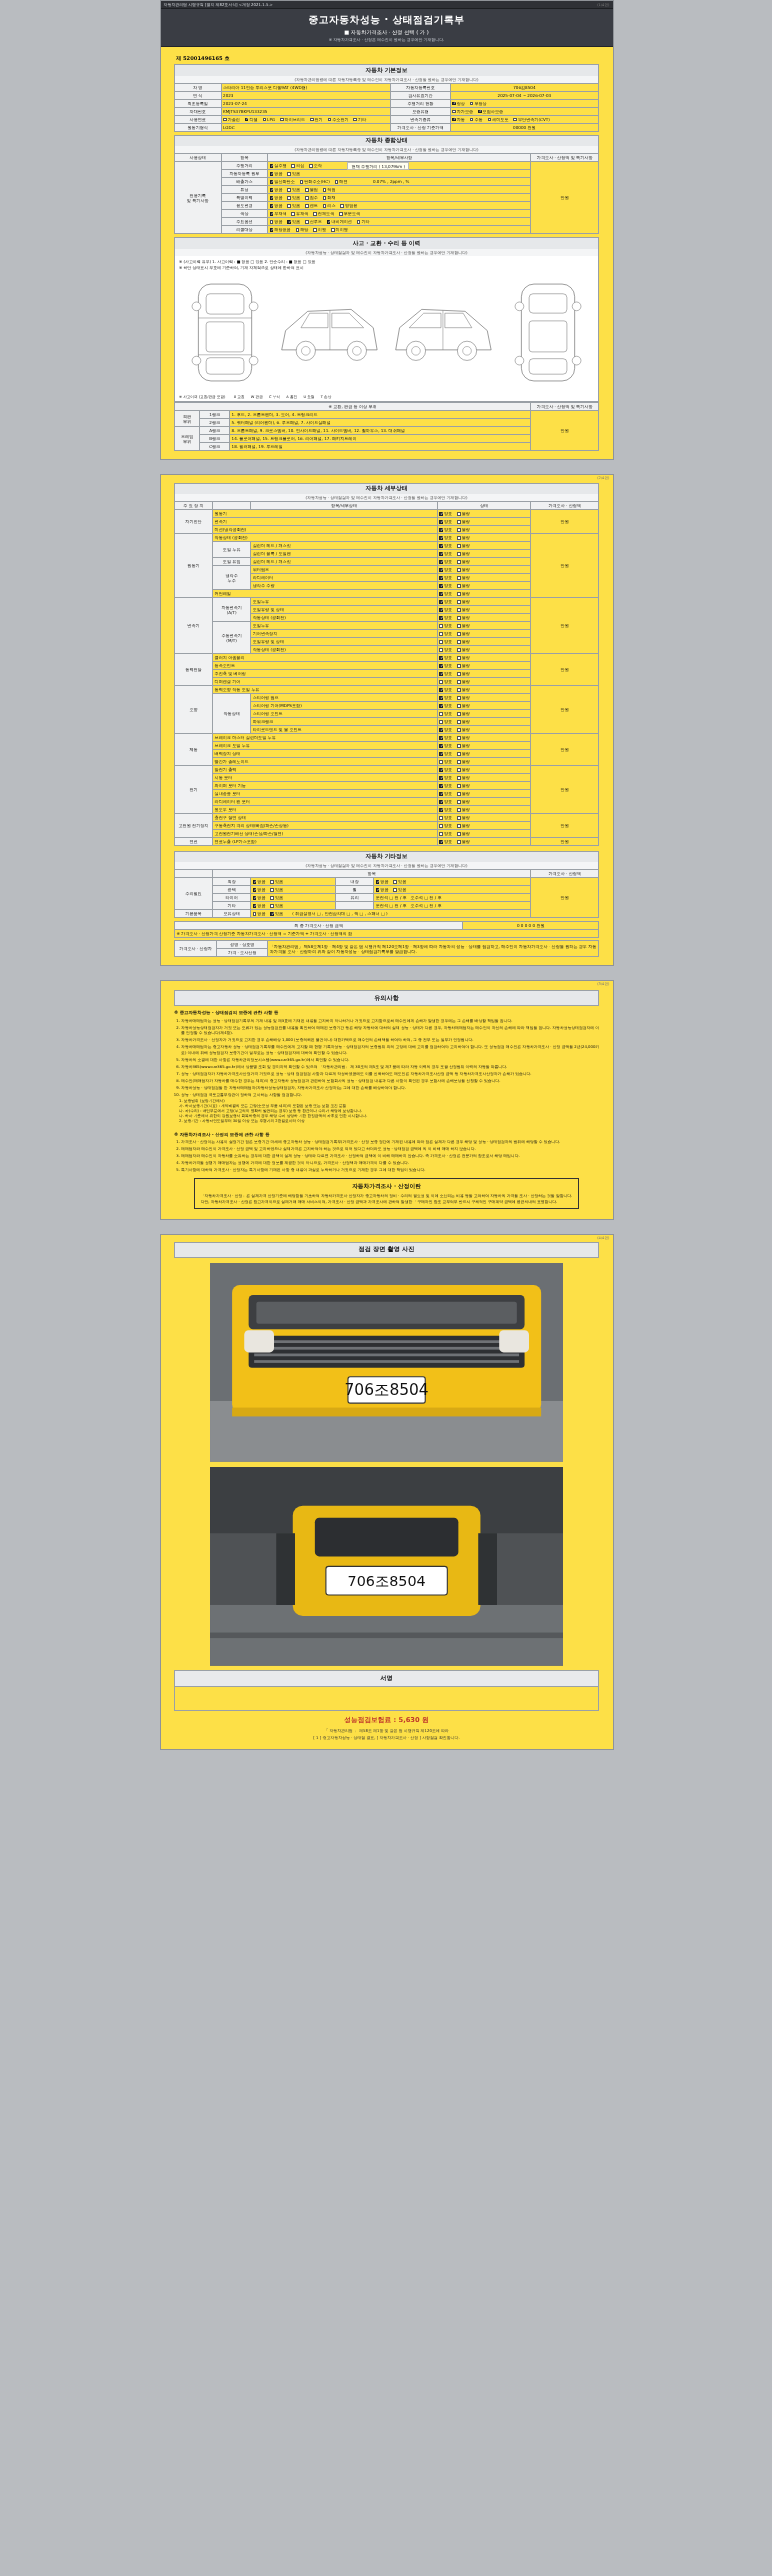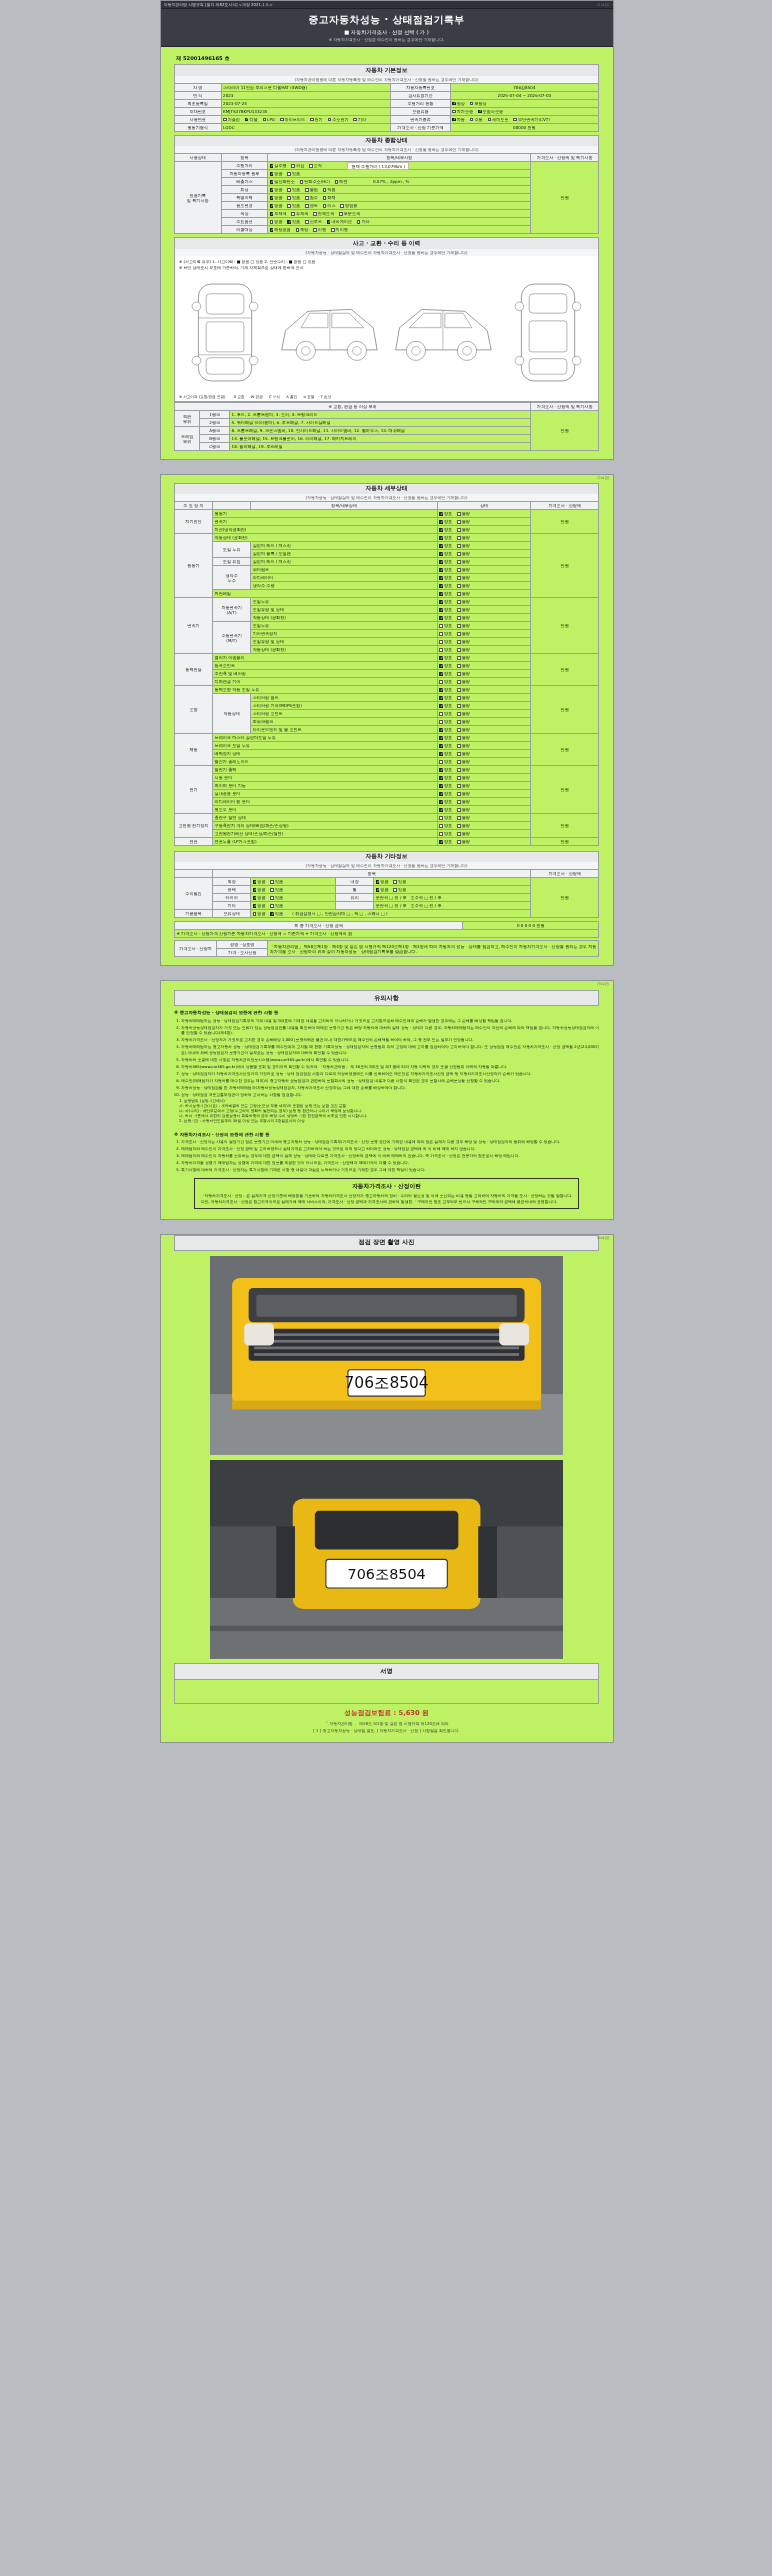--- a/index.html
+++ b/index.html
@@ -8,21 +8,21 @@
     width:773px;
     background:#b9bcc0;
     font-family:"DejaVu Sans", sans-serif;
     font-size:5.2px;
     color:#111;
     -webkit-font-smoothing:antialiased;
   }
   .page {
     width:454px;
     margin:0 auto 13.4px auto;
-    background:#bef264;
+    background:#fde047;
     border:0.5px solid #8f9398;
     position:relative;
     padding:0;
   }
   .page-inner { padding:5.2px 13.4px 8.2px 13.4px; }
   .pagetag {
     position:absolute; right:3.1px; top:1.5px; font-size:3.6px; color:#777;
   }
 
   
@@ -857,21 +857,21 @@
 
     <div class="redbox">
       <div class="rb-title">자동차가격조사 · 산정이란</div>
       <p>「자동차가격조사 · 산정」은 실제가격 산정기준에 해당함을 기초하여 자동차가격조사 산정자가 중고자동차의 정비 · 수리의 필요성 및 이에 소요되는 비용 등을 고려하여 자동차의 가격을 조사 · 산정하는 것을 말합니다. 다만, 자동차가격조사 · 산정은 참고가격이므로 실제거래 매매 서비스이며, 가격조사 · 산정 금액과 가격조사에 관하여 발생한 「구매자인 참조 교부여부 반드시 구체적인 구매계약 금액에 평균치내의 표명합니다.</p>
     </div>
   </div>
 </div>
 
 <div class="page">
   <div class="pagetag">(4/4면)</div>
-  <div class="page-inner" style="padding-top:0;">
+  <div class="page-inner" style="padding-top:0;margin-top:7px;">
     <div class="photo-head">점검 장면 촬영 사진</div>
 
     <div style="padding:5.2px 36px 0 36px;">
 
       <svg class="photo" viewBox="0 0 640 360" style="font-size:10px">
         <rect width="640" height="360" fill="#6b6f73"></rect>
         <rect x="0" y="250" width="640" height="110" fill="#8a8d90"></rect>
         <rect x="40" y="40" width="560" height="230" rx="14" fill="#f2c018"></rect>
         <rect x="70" y="58" width="500" height="62" rx="8" fill="#3d3f42"></rect>
         <rect x="84" y="70" width="472" height="40" rx="4" fill="#5b5e61"></rect>

